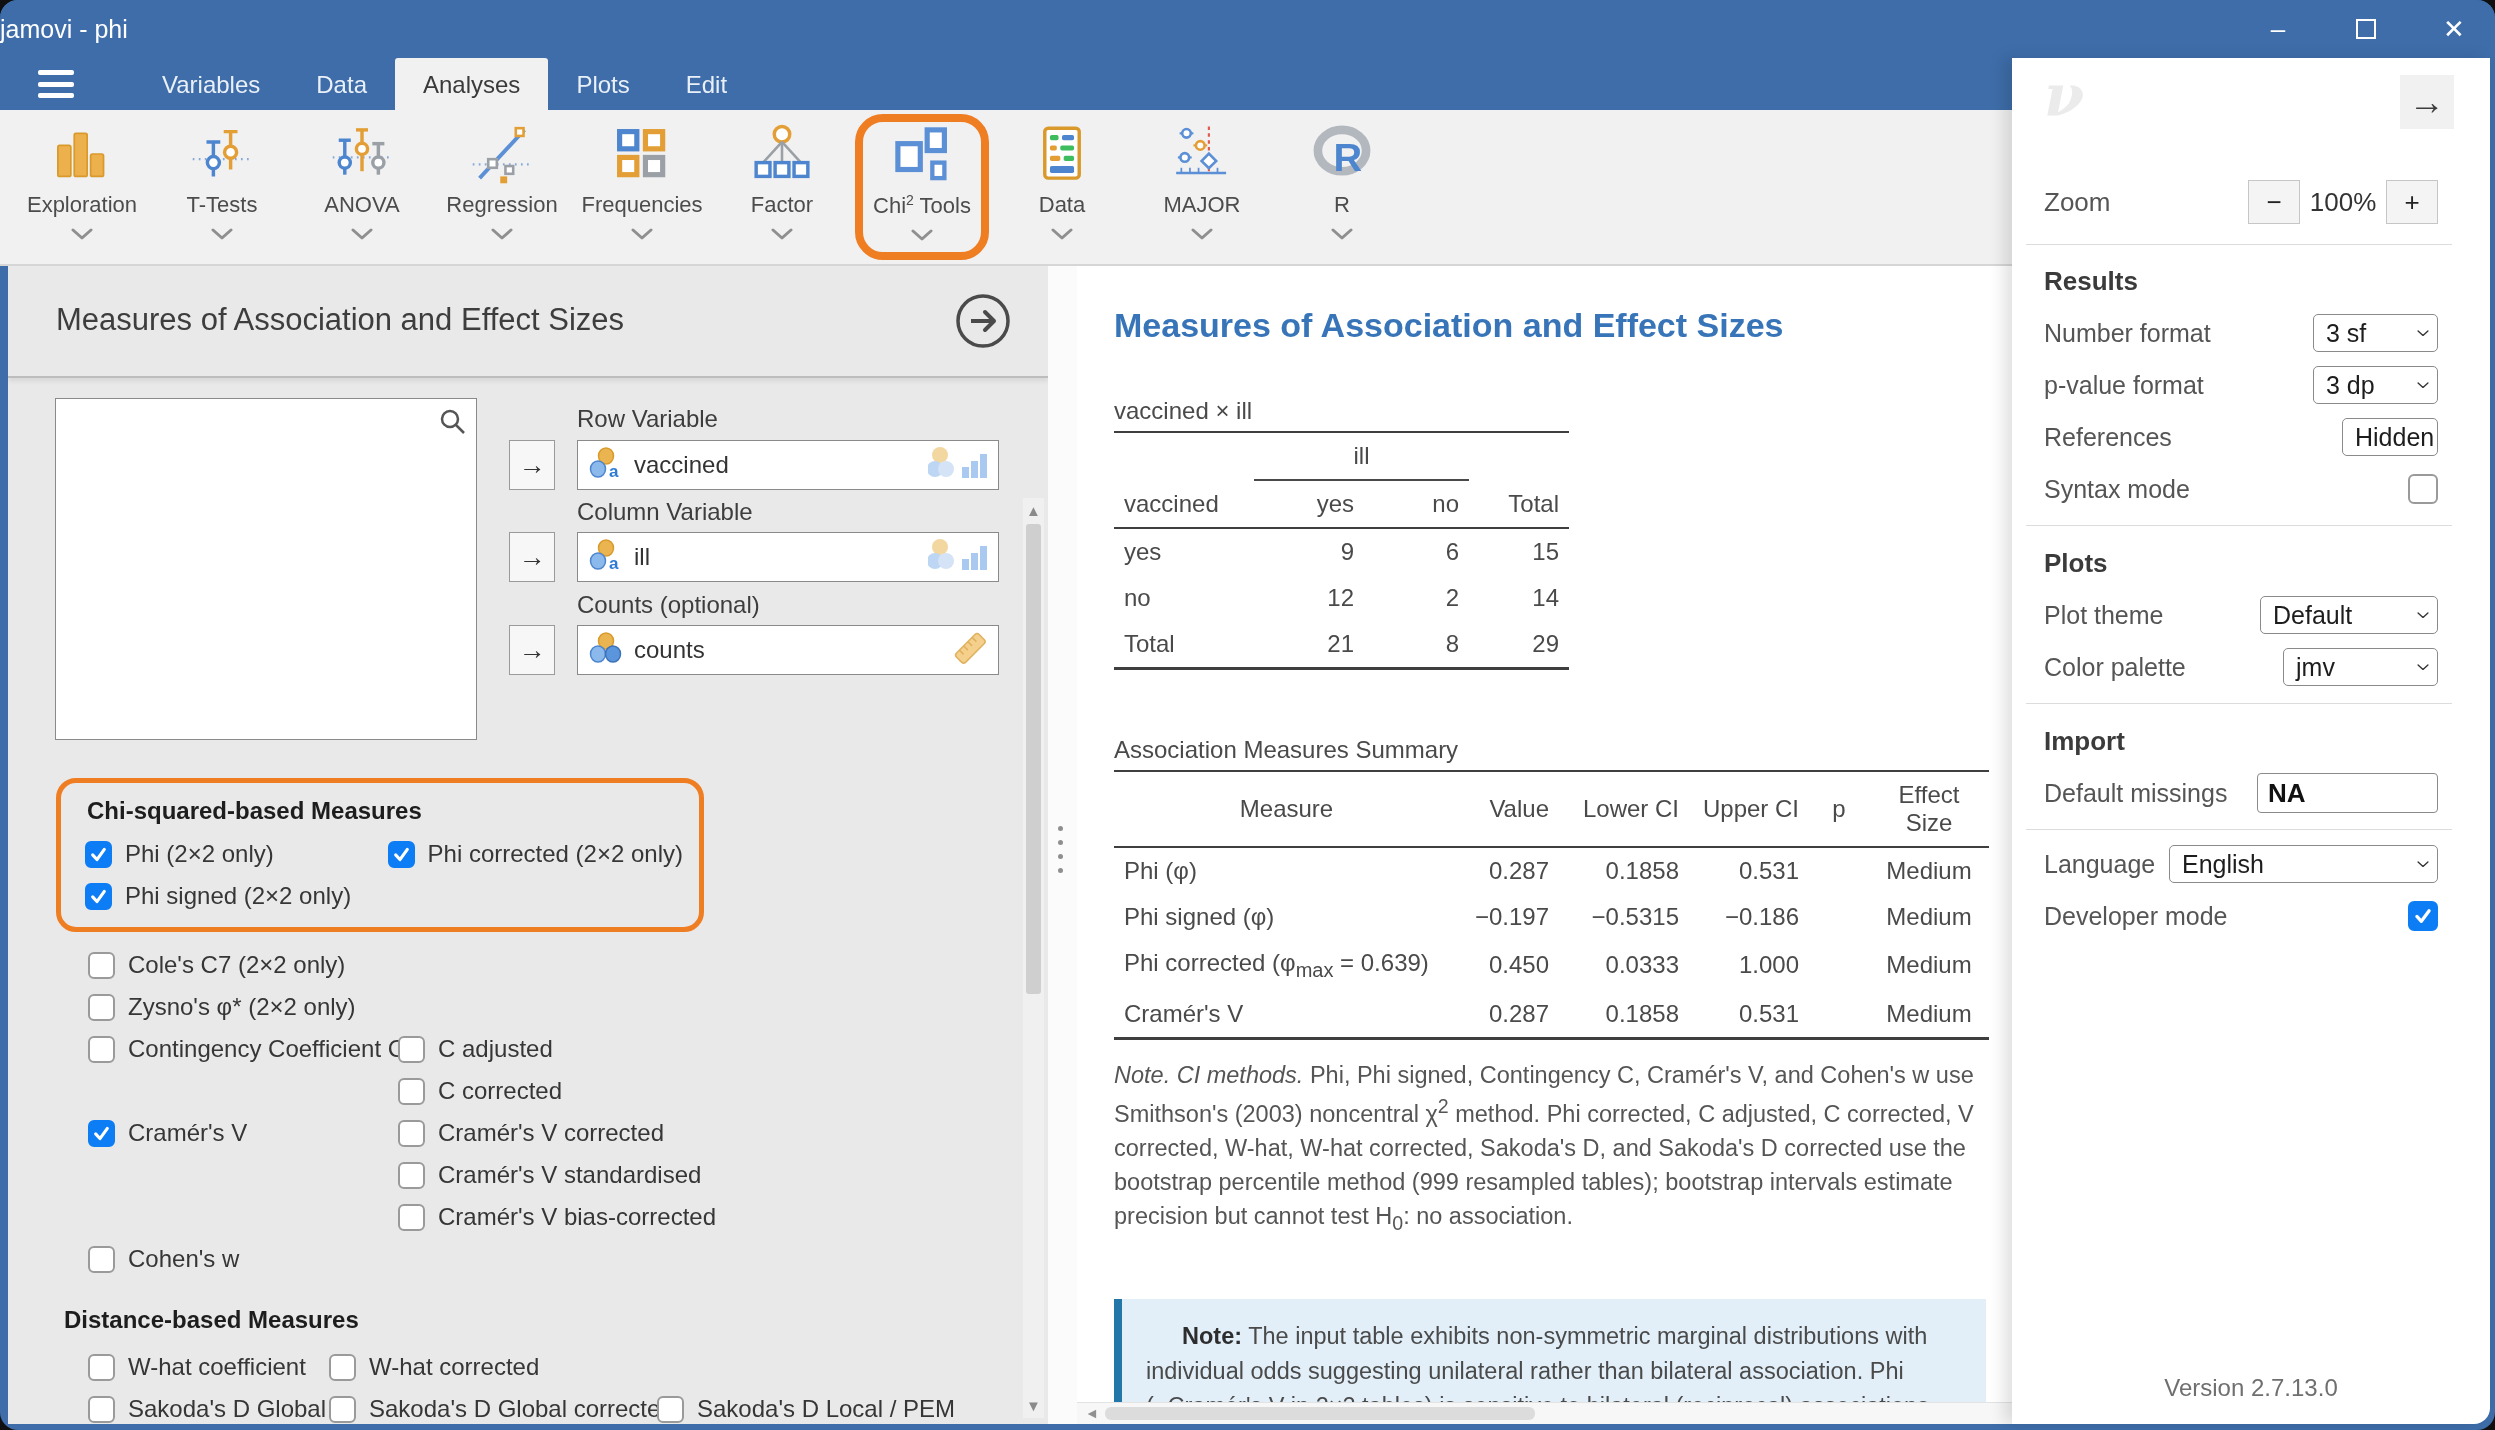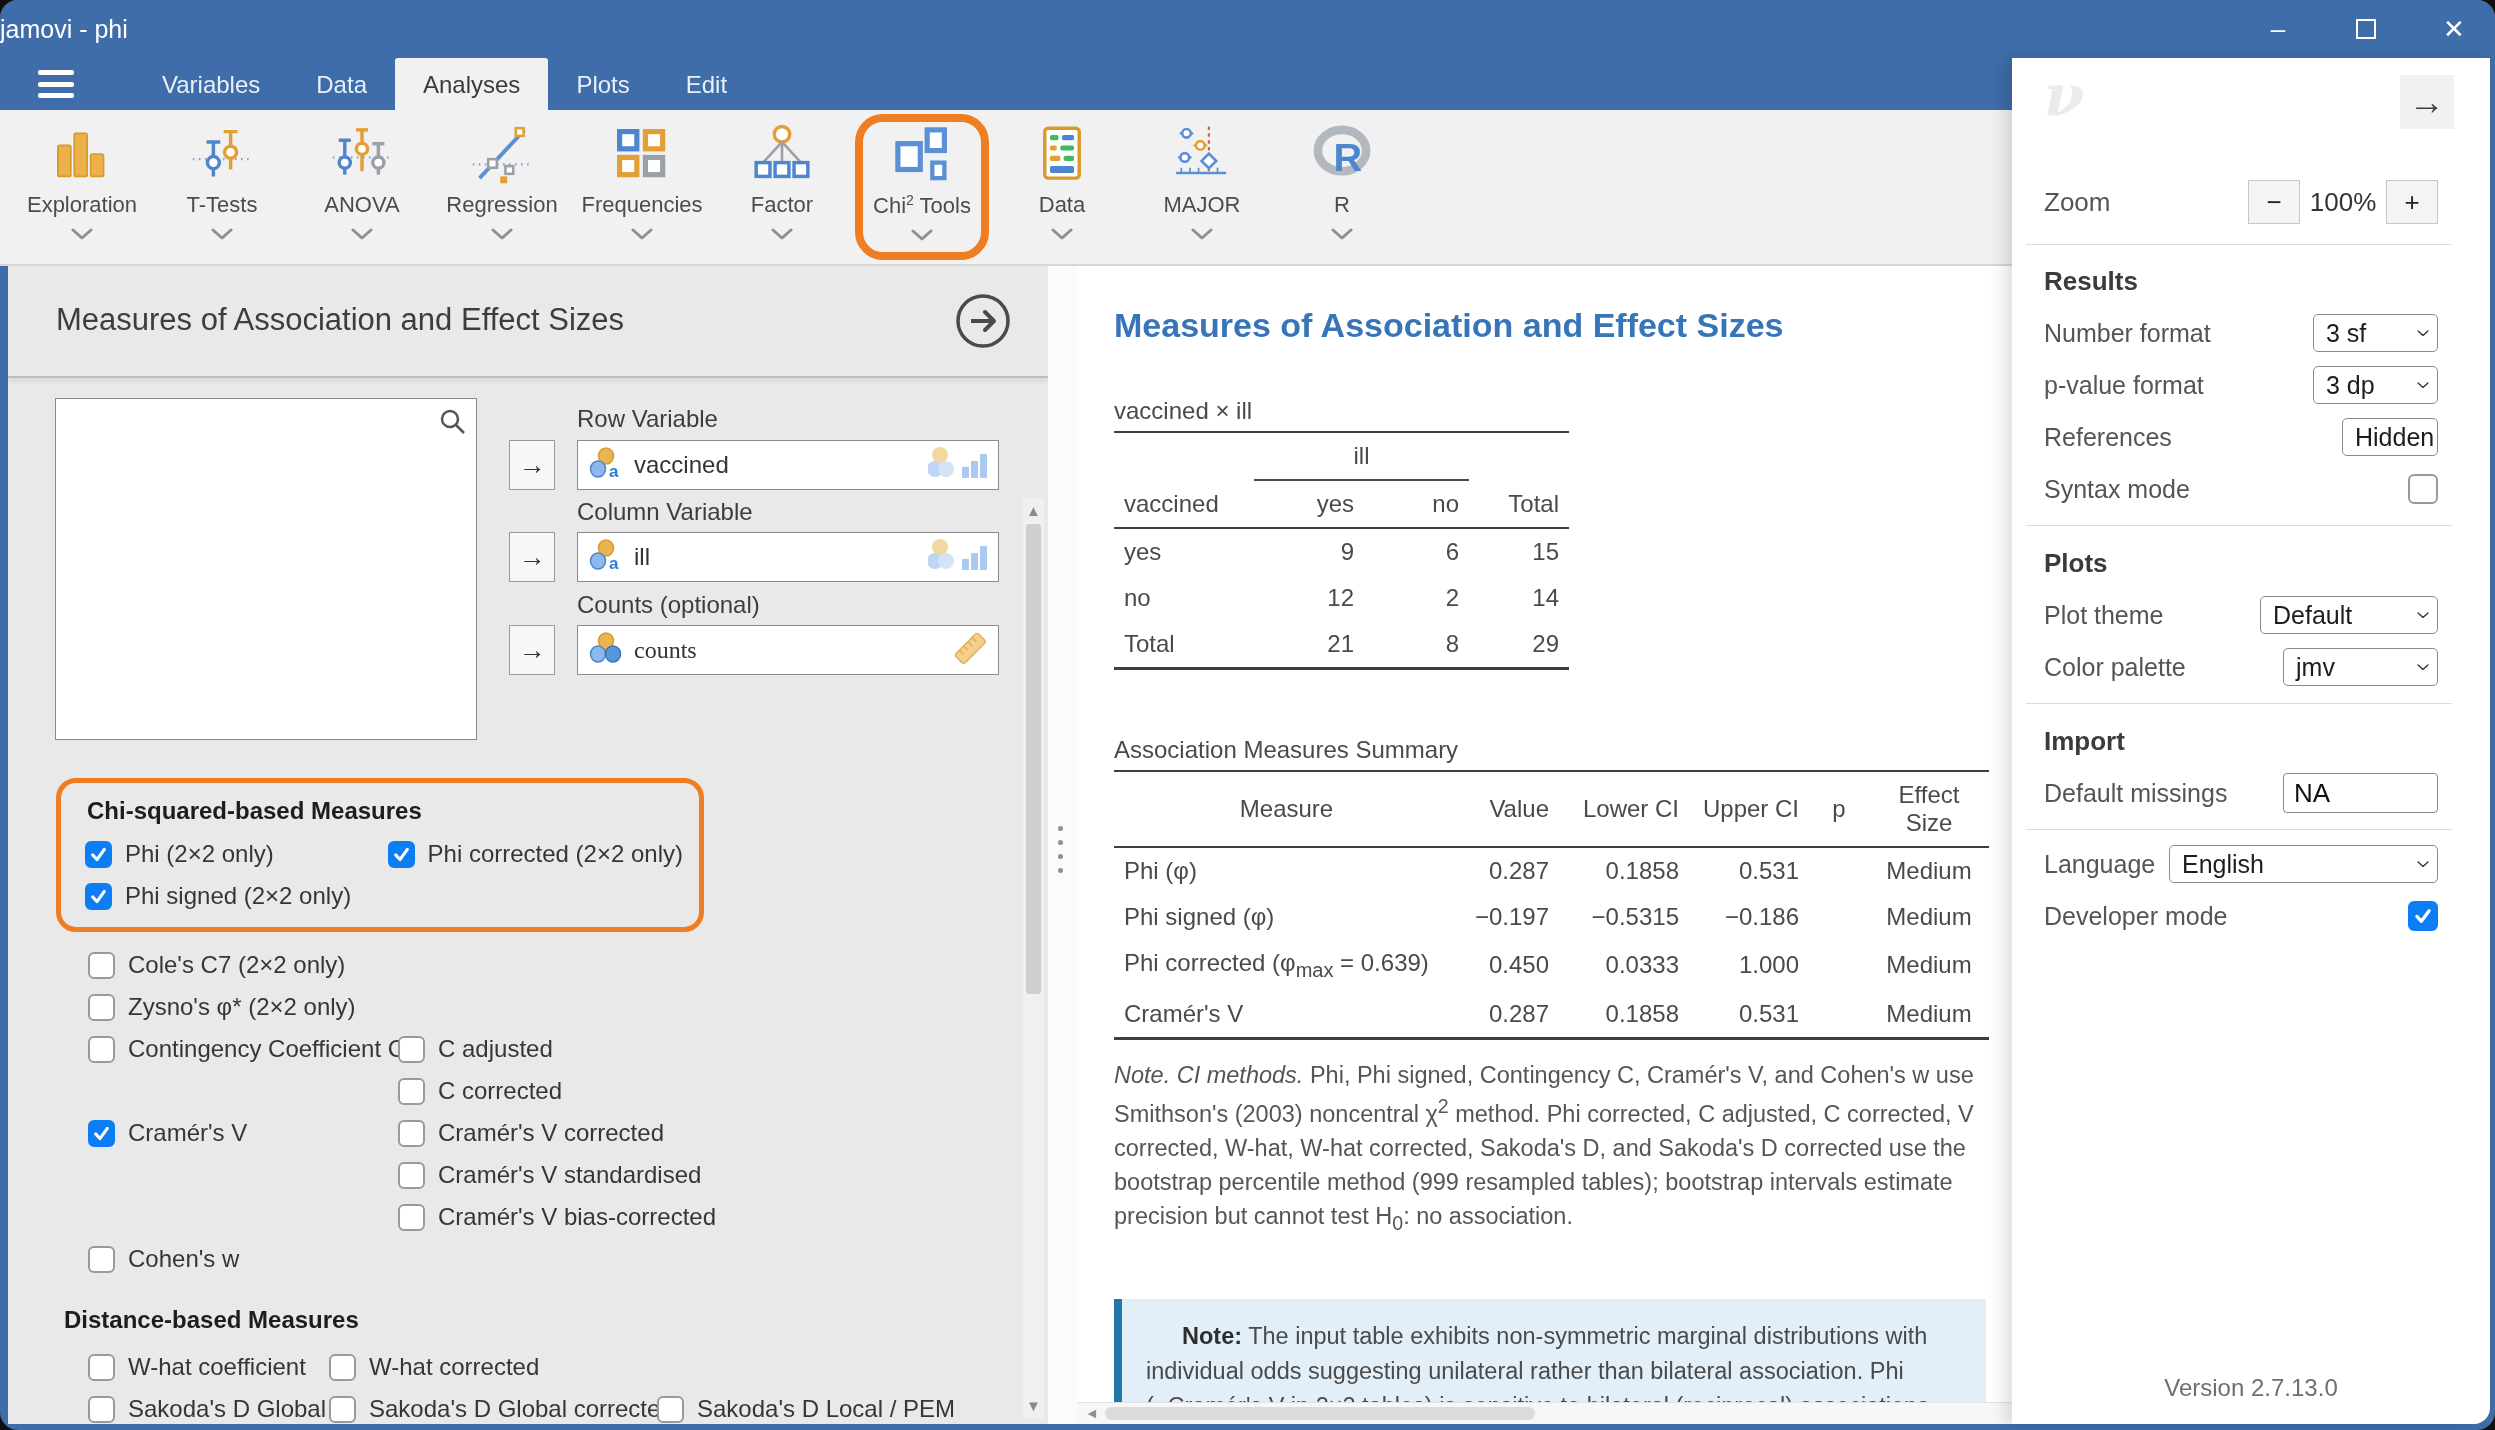--- a/index.html
+++ b/index.html
@@ -366,21 +366,21 @@
                 <circle cx="12" cy="10" r="8" fill="#f2d7a0"></circle>
                 <circle cx="7" cy="24" r="8" fill="#bcd6f3"></circle>
                 <circle cx="18" cy="24" r="8" fill="#d4e3f6"></circle>
                 <rect x="34" y="22" width="7" height="11" fill="#a9c9f0"></rect>
                 <rect x="43" y="16" width="7" height="17" fill="#a9c9f0"></rect>
                 <rect x="52" y="9" width="7" height="24" fill="#a9c9f0"></rect>
               </svg></span>
           </div>
           <div class="fld-label" style="top: 325px;">Counts (optional)</div>
           <div class="fld-arrow" style="top: 359px;">→</div>
-          <div class="fld-box" style="top: 359px; font-family: Liberation Serif, serif;">
+          <div class="fld-box" style="top: 359px;">
             <span><svg width="36" height="32" viewBox="0 0 36 32">
                 <ellipse cx="18" cy="9" rx="7.5" ry="8" fill="#eab550" stroke="#d99a2b" stroke-width="1.5"></ellipse>
                 <ellipse cx="10" cy="22" rx="7.5" ry="8" fill="#8bb9ec" stroke="#4d86cf" stroke-width="1.5"></ellipse>
                 <ellipse cx="25" cy="22" rx="7.5" ry="8" fill="#5b96dd" stroke="#3c71b8" stroke-width="1.5"></ellipse>
               </svg></span>
             <span class="fld-name">counts</span>
             <span><svg width="36" height="36" viewBox="0 0 36 36">
                 <g transform="rotate(-45 18 18)">
                   <rect x="2" y="12" width="32" height="13" rx="3" fill="#f4d08c" stroke="#e0b25f" stroke-width="1.5"></rect>
                   <line x1="9" y1="12" x2="9" y2="18" stroke="#e0b25f" stroke-width="1.5"></line>
@@ -711,21 +711,21 @@
               <span>jmv</span>
               <svg class="chev" width="22" height="13" viewBox="0 0 22 13">
                 <polyline points="2,2 11,10 20,2" fill="none" stroke="#333" stroke-width="2.5" stroke-linecap="round" stroke-linejoin="round"></polyline>
               </svg>
             </div>
           </div>
           <hr class="sb-divider" style="margin: 10px 38px 0px 14px;">
           <div class="sb-sec-title">Import</div>
           <div class="sb-row">
             <span class="lbl">Default missings</span>
-            <div class="sb-input" style="width: 155px;">NA</div>
+            <div class="sb-input" style="width: 181px; font-weight: bold;">NA</div>
           </div>
           <hr class="sb-divider" style="margin: 10px 38px 0px 14px;">
           <div class="sb-row" style="margin-top: 8px;">
             <span class="lbl" style="flex: 0 0 125px;">Language</span>
             <div class="sb-select" style="flex: 1 1 0%;">
               <span>English</span>
               <svg class="chev" width="22" height="13" viewBox="0 0 22 13">
                 <polyline points="2,2 11,10 20,2" fill="none" stroke="#333" stroke-width="2.5" stroke-linecap="round" stroke-linejoin="round"></polyline>
               </svg>
             </div>

